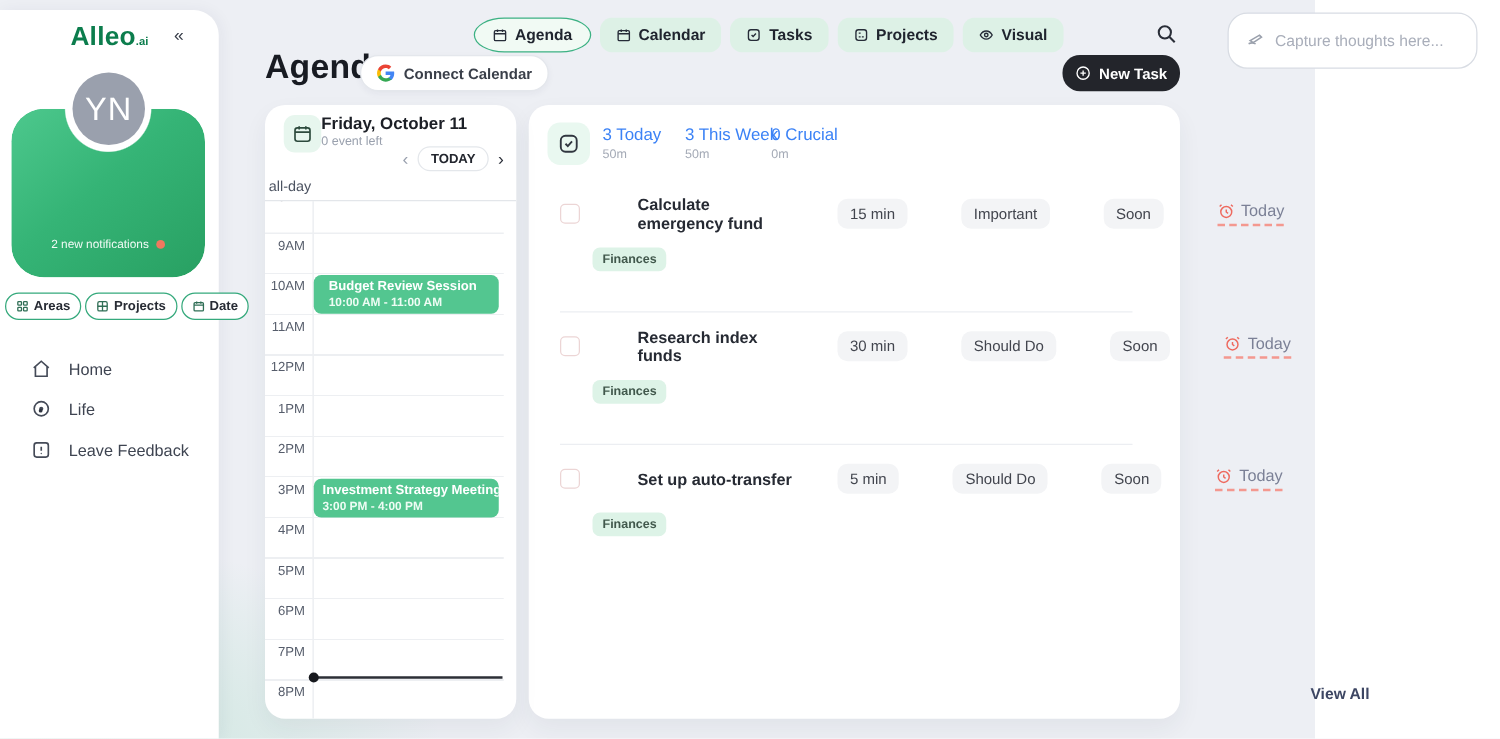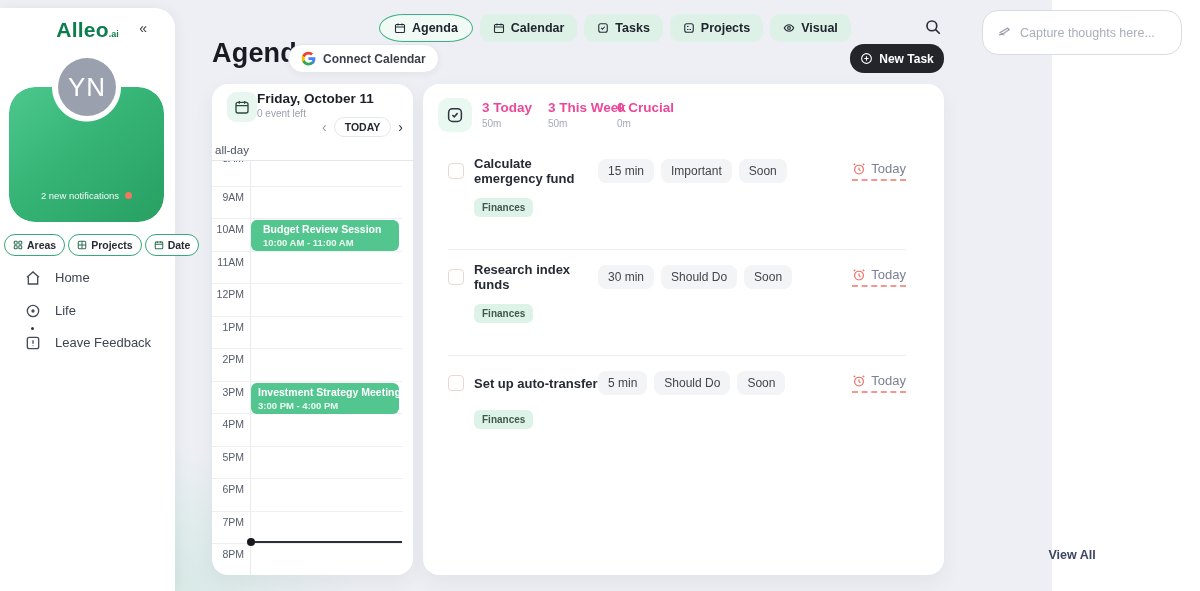--- a/index.html
+++ b/index.html
@@ -37,21 +37,21 @@
   .notif-row { position:absolute; top:103px; width:100%; display:flex; justify-content:center; align-items:center; gap:6px; cursor:pointer; }
   .notif-text { color:#f2fbf6; font-size:9.5px; }
   .notif-dot { width:7px; height:7px; border-radius:50%; background:#f0785f; }
   .filter-row { position:absolute; top:226px; left:4px; display:flex; gap:3px; }
   .filter-pill {
     display:flex; align-items:center; gap:4px; background:#fff; border:1px solid #35a97c;
     border-radius:14px; padding:4px 8px; font-size:10.5px; font-weight:600; color:#272b34; cursor:pointer;
   }
   .filter-pill svg { width:10px; height:10px; stroke:#2f6e55; }
   .menu { position:absolute; top:262px; left:25px; right:10px; }
-  .menu-item { display:flex; align-items:flex-start; gap:14px; height:32.5px; cursor:pointer; position:relative; }
+  .menu-item { display:flex; align-items:flex-end; gap:14px; height:32.5px; cursor:pointer; position:relative; }
   .menu-item svg { width:16px; height:16px; stroke:#454b58; }
   .menu-label { font-size:13px; color:#3e4451; }
   .life-dot { position:absolute; left:6px; top:24px; width:3px; height:3px; border-radius:50%; background:#2e3440; }
 
   
   .tabs { position:absolute; left:379px; top:14px; display:flex; gap:7px; align-items:center; z-index:4; }
   .tab {
     display:flex; align-items:center; gap:6px; background:#ddf1e6; border-radius:10px;
     padding:6px 12px; font-size:12.5px; font-weight:600; color:#20252f; cursor:pointer; border:1.5px solid transparent;
   }
@@ -116,27 +116,27 @@
   .now-dot { position:absolute; left:-4px; top:-5px; width:8px; height:8px; border-radius:50%; background:#17191e; }
 
   
   .tasks-panel {
     position:absolute; left:423px; top:84px; width:521px; height:491px; background:#fff;
     border-radius:16px; box-shadow:0 8px 20px rgba(30,45,70,.06); z-index:2;
   }
   .tasks-icon-box { position:absolute; left:15px; top:14px; width:34px; height:34px; background:#e9f8f0; border-radius:10px; display:flex; align-items:center; justify-content:center; }
   .tasks-icon-box svg { width:18px; height:18px; stroke:#30363f; }
   .stat-col { position:absolute; top:16px; }
-  .stat-col .stat-label { font-size:13.5px; font-weight:700; color:#ec4899; }
+  .stat-col .stat-label { font-size:13.5px; font-weight:400; color:#3b82f6; }
   .stat-col .stat-sub { font-size:10px; color:#a4aab6; margin-top:3px; }
   .stat-0 { left:59px; } .stat-1 { left:125px; } .stat-2 { left:194px; }
   .task-row { position:absolute; left:25px; right:38px; height:96px; }
   .task-row.has-divider { border-bottom:1px solid #eceef2; }
   .task-row-0 { top:70px; } .task-row-1 { top:176px; } .task-row-2 { top:282px; }
-  .task-main { display:flex; align-items:center; height:30px; margin-top:2px; }
+  .task-main { display:flex; align-items:center; height:30px; margin-top:2px;gap:36px; }
   .task-check { width:16px; height:16px; border:1.5px solid #ecd5d5; border-radius:4px; background:#fff; cursor:pointer; flex-shrink:0; }
   .task-title { font-size:13px; font-weight:700; color:#262a33; width:124px; margin-left:10px; flex-shrink:0; }
   .chip {
     background:#f3f4f6; border-radius:8px; padding:5px 10px; font-size:12px; color:#42454e;
     margin-right:7px; cursor:pointer; white-space:nowrap;
   }
   .task-due { margin-left:auto; display:flex; align-items:center; gap:5px; padding-bottom:3px; border-bottom:2px dashed #f4988f; cursor:pointer; }
   .task-due svg { width:14px; height:14px; stroke:#ee6a5f; }
   .due-label { font-size:13px; color:#7b8096; }
   .task-tag {

